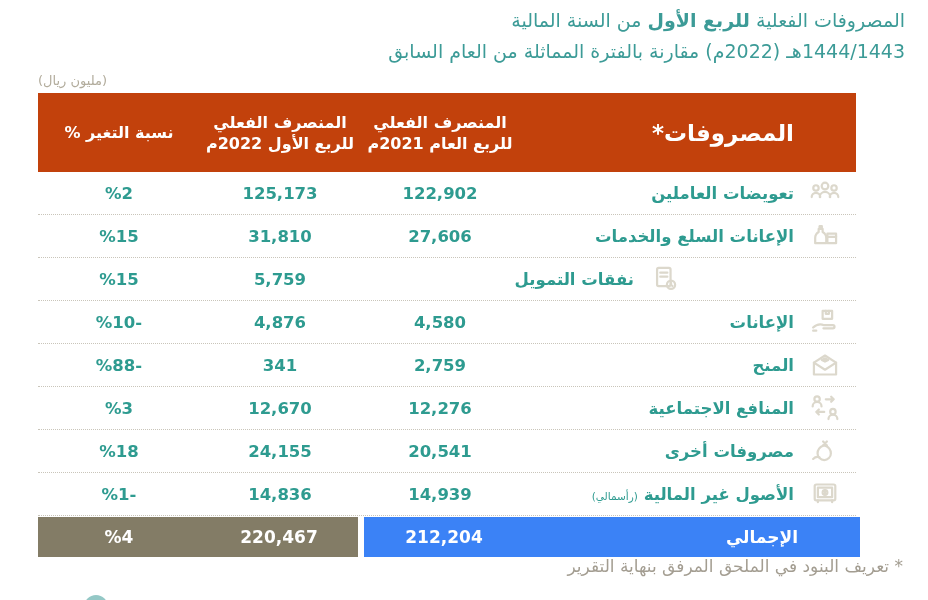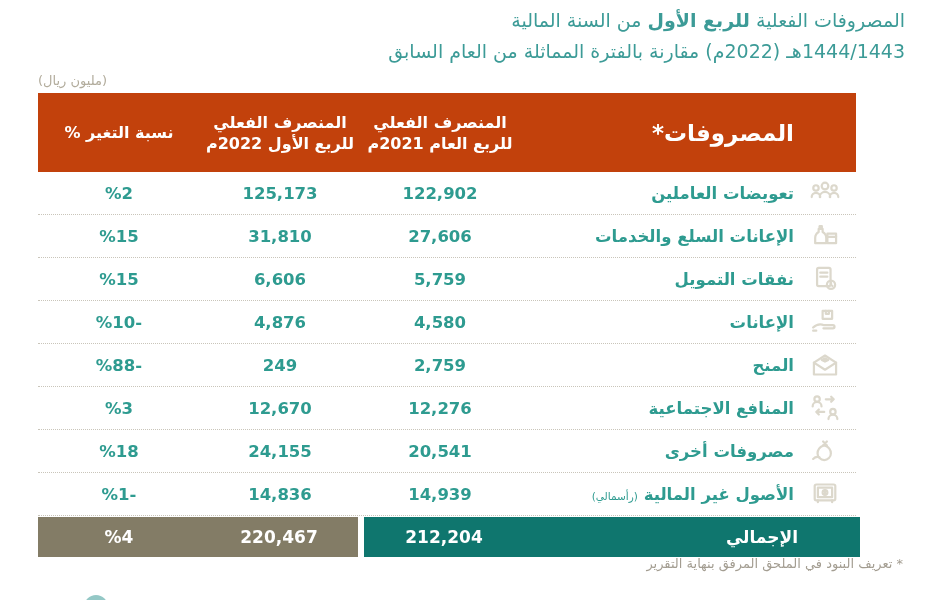--- a/index.html
+++ b/index.html
@@ -45,28 +45,28 @@
   
   .total-row{
     display:flex;height:40px;margin-top:1px;
     color:#ffffff;font-weight:700;font-size:17px;
   }
   .total-left{
     width:320px;background:#837C66;display:flex;align-items:center;margin-right:6px;
   }
   .total-left .cell-2022{width:158px;}
   .total-right{
-    flex:1;background:#0f766e;display:flex;align-items:center;
+    flex:1;background:#3b82f6;display:flex;align-items:center;
   }
   .icon-svg{width:38px;height:38px;}
   .icon-svg *{stroke:#DCD8CC;fill:none;stroke-width:1.4;stroke-linecap:round;stroke-linejoin:round;}
   
   .footnote{
     position:absolute;top:556px;right:25px;
-    direction:rtl;font-size:13px;color:#A39D91;
+    direction:rtl;font-size:17px;color:#A39D91;
   }
   
   .page-glyph{
     position:absolute;left:84px;top:595px;width:24px;height:12px;
     background:#3C9B97;border-radius:50% 50% 0 0/100% 100% 0 0;opacity:.55;
   }
 </style>
 </head>
 <body>
 
@@ -122,21 +122,20 @@
         <path d="M8,7.5 h2.5 v2 c1.5,0.8 2.3,2 2.3,3.8 v3.2 h-7 v-3.2 c0,-1.8 0.8,-3 2.2,-3.8 z"></path>
         <path d="M8.6,5.8 h1.4 v1.7 h-1.4 z"></path>
         <rect x="13.5" y="10.5" width="5.5" height="6"></rect>
         <path d="M13.5,12.5 h5.5"></path>
       </svg>
     </div>
   </div>
 
   <div class="row">
     <div class="cell-change">%15</div>
-    <div class="cell-2022">6,606</div>
     <div class="cell-2021">5,759</div>
     <div class="cell-label">نفقات التمويل</div>
     <div class="cell-icon">
       <svg class="icon-svg" viewBox="0 0 24 24">
         <rect x="7" y="5" width="8.5" height="11.5" rx="1"></rect>
         <path d="M9,8 h4.5 M9,10.5 h4.5"></path>
         <circle cx="15.8" cy="15.6" r="2.6"></circle>
         <path d="M15.8,14.4 v1.3 l0.9,0.6"></path>
       </svg>
     </div>
@@ -152,21 +151,21 @@
         <rect x="10.5" y="5" width="6" height="5"></rect>
         <path d="M12.5,5 v1.8 h2 v-1.8"></path>
         <path d="M4.5,15.5 q3,-3 7,-1.5 h5.5 a1,1 0 0 1 0,2 h-6"></path>
         <path d="M4.5,17.5 h2"></path>
       </svg>
     </div>
   </div>
 
   <div class="row">
     <div class="cell-change">%88-</div>
-    <div class="cell-2022">249</div>
+    <div class="cell-2022">341</div>
     <div class="cell-2021">2,759</div>
     <div class="cell-label">المنح</div>
     <div class="cell-icon">
       <svg class="icon-svg" viewBox="0 0 24 24">
         <path d="M5,10.5 l7,-4.5 7,4.5 v7.5 h-14 z"></path>
         <path d="M5,10.5 l7,4.5 7,-4.5"></path>
         <path d="M10,8.8 l2,-1 2,1 -2,1 z"></path>
       </svg>
     </div>
   </div>

